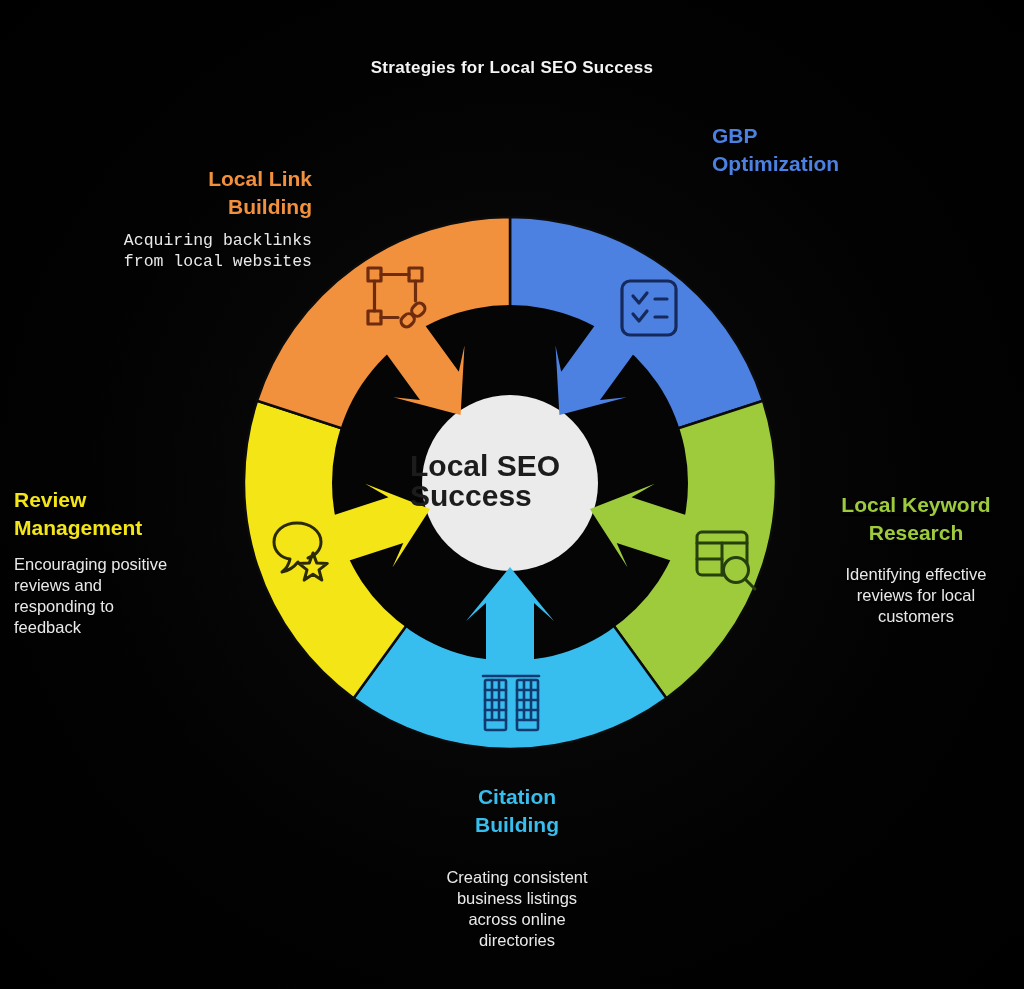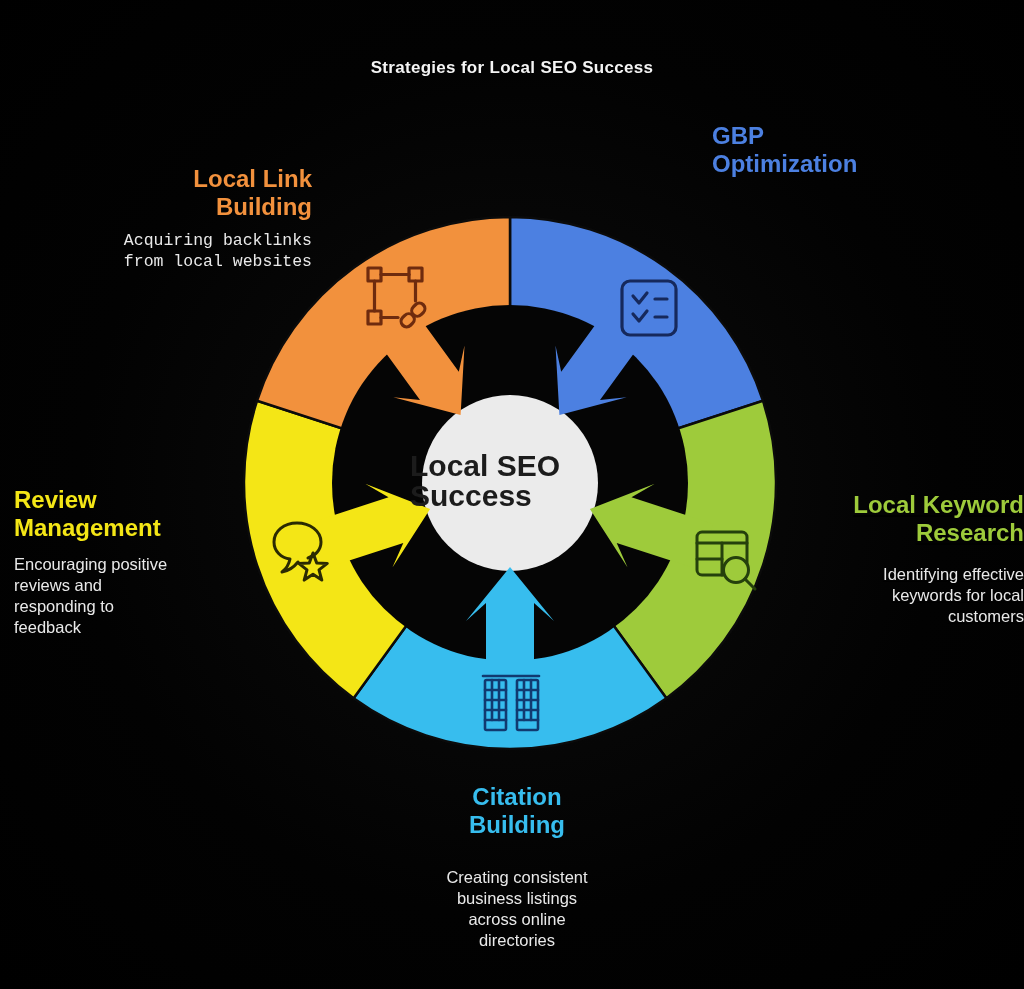--- a/index.html
+++ b/index.html
@@ -9,32 +9,32 @@
     font-family:"Liberation Sans", sans-serif;
   }
   .stage svg { position:absolute; left:0; top:0; }
   .page-title {
     position:absolute; left:0; top:58px; width:1024px;
     text-align:center; font-size:17px; font-weight:bold; color:#f4f4f4;
     letter-spacing:.3px; white-space:pre-line;
   }
   .label-block { position:absolute; }
   .label-block h2 {
-    margin:0; font-size:24px; line-height:28px; font-weight:bold; white-space:pre-line;
+    margin:0; font-size:21px; line-height:28px; font-weight:bold; white-space:pre-line;
   }
   .label-block p {
     margin:0; font-size:16.5px; line-height:21px; color:#e9e9e9; white-space:pre-line;
   }
   .blk-gbp      { left:712px; top:122px; width:230px; text-align:left; }
   .blk-gbp p    { margin-top:14px; }
   .blk-link     { right:712px; top:165px; width:250px; text-align:right; }
   .blk-link p   { margin-top:9px;font-family:Liberation Mono, monospace; }
   .blk-review   { right:795px; top:486px; width:215px; text-align:left; }
   .blk-review p { margin-top:12px; }
-  .blk-keyword  { left:808px; top:491px; width:216px; text-align:right;text-decoration:underline; }
+  .blk-keyword  { left:808px; top:491px; width:216px; text-align:center;text-decoration:underline; }
   .blk-keyword p{ margin-top:17px; }
   .blk-citation { left:367px; top:783px; width:300px; text-align:center; }
   .blk-citation p { margin-top:28px; }
   .center-label {
     position:absolute; left:410px; top:451px; width:200px;
     text-align:left; font-size:30px; line-height:30px; font-weight:bold;
     color:#1c1c1c; white-space:pre-line;
   }
   .icon { fill:none; stroke-linecap:round; stroke-linejoin:round; }
 </style>
@@ -144,21 +144,21 @@
     <p>Encouraging positive
 reviews and
 responding to
 feedback</p>
   </div>
 
   <div class="label-block blk-keyword">
     <h2 style="color: rgb(158, 203, 59);">Local Keyword
 Research</h2>
     <p>Identifying effective
-keywords for local
+reviews for local
 customers</p>
   </div>
 
   <div class="label-block blk-citation">
     <h2 style="color: rgb(55, 189, 238);">Citation
 Building</h2>
     <p>Creating consistent
 business listings
 across online
 directories</p>

